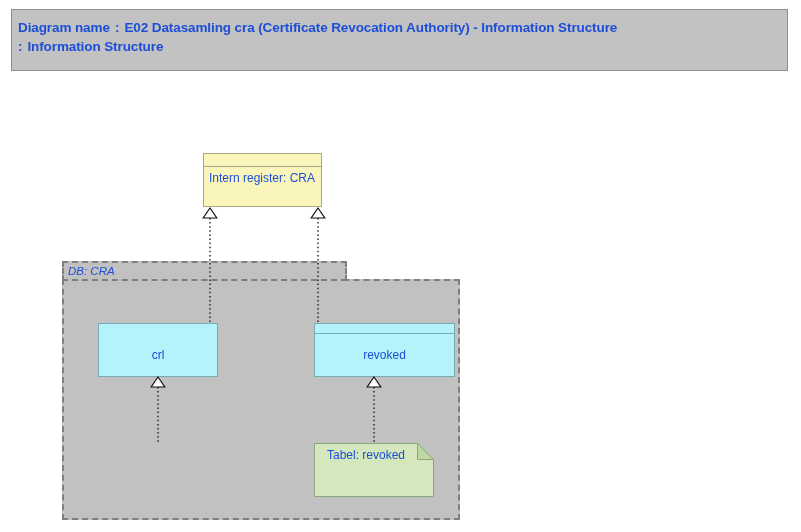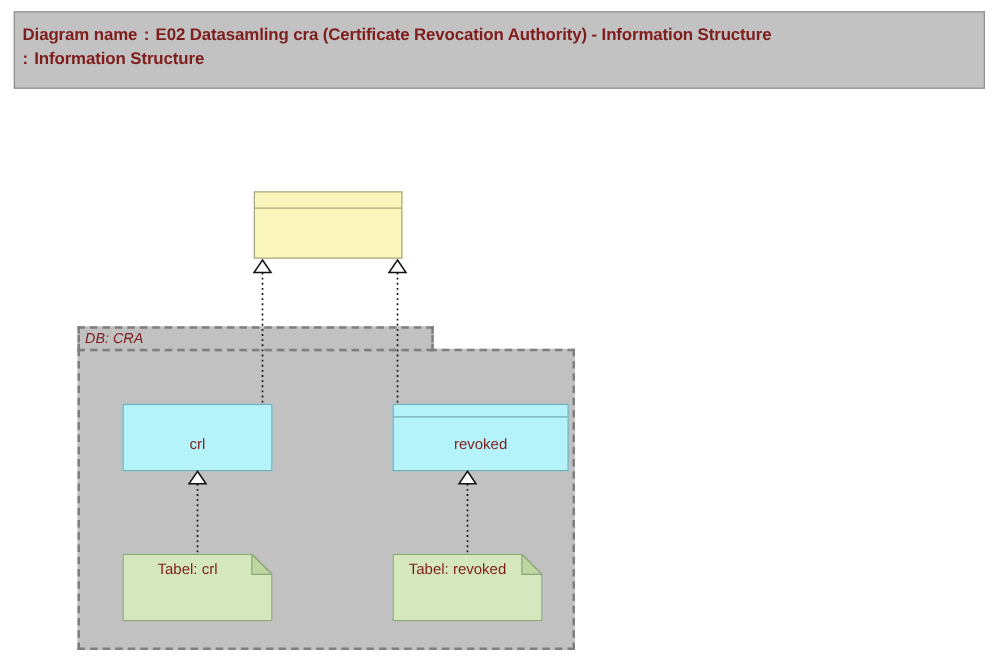--- a/index.html
+++ b/index.html
@@ -1,18 +1,18 @@
 <!DOCTYPE html>
 <html style="--header-fill: #c2c2c2; --header-border: #8f8f8f; --group-fill: #c1c1c1; --group-border: #7f7f7f; --register-fill: #faf6bb; --register-border: #a9a682; --table-fill: #b3f3f9; --table-border: #79abb4; --note-fill: #d4e7bd; --note-border: #8aa878; --note-fold: #bdd6a2; --arrow: #111111; --arrowhead-fill: #ffffff;"><head>
 <meta charset="utf-8">
 <style>
   html,body{margin:0;padding:0;background:#fff;}
   .canvas{
     position:relative;width:801px;height:532px;background:#ffffff;overflow:hidden;
-    font-family:"Liberation Sans",sans-serif;color:#7f1d1d;
+    font-family:"Liberation Sans",sans-serif;color:#1d4ed8;
   }
   
   .header{
     position:absolute;left:11px;top:9px;width:777px;height:62px;box-sizing:border-box;
     background:var(--header-fill,#c2c2c2);border:1px solid var(--header-border,#8f8f8f);
     padding:8px 6px 0 6px;
   }
   .hline{display:flex;font-weight:bold;font-size:13.5px;line-height:19px;letter-spacing:-0.1px;white-space:nowrap;}
   .hlabel{width:97px;flex:0 0 97px;}
   .hsep{margin-right:5px;}
@@ -75,39 +75,33 @@
     </div>
   </div>
 
   <div class="group-body"></div>
   <div class="group-tab">
     <span>DB: CRA</span>
   </div>
 
   <div class="bo node-register">
     <div class="bar"></div>
+    <div class="bo-label">Intern register: CRA</div>
   </div>
 
   <div class="bo node-table node-crl">
     <div class="bar"></div>
     <div class="bo-label">crl</div>
   </div>
 
   <div class="bo node-table node-revoked">
     <div class="bar"></div>
     <div class="bo-label">revoked</div>
   </div>
 
-  <div class="note note-crl">
-    <svg width="120" height="54" viewBox="0 0 120 54">
-      <path d="M0.5,0.5 H103.5 L119.5,16.5 V53.5 H0.5 Z" style="fill:var(--note-fill,#d4e7bd);stroke:var(--note-border,#8aa878);stroke-width:1"></path>
-      <path d="M103.5,0.5 L119.5,16.5 H103.5 Z" style="fill:var(--note-fold,#bdd6a2);stroke:var(--note-border,#8aa878);stroke-width:1"></path>
-    </svg>
-    <div class="note-label">Tabel: crl</div>
-  </div>
 
   <div class="note note-revoked">
     <svg width="120" height="54" viewBox="0 0 120 54">
       <path d="M0.5,0.5 H103.5 L119.5,16.5 V53.5 H0.5 Z" style="fill:var(--note-fill,#d4e7bd);stroke:var(--note-border,#8aa878);stroke-width:1"></path>
       <path d="M103.5,0.5 L119.5,16.5 H103.5 Z" style="fill:var(--note-fold,#bdd6a2);stroke:var(--note-border,#8aa878);stroke-width:1"></path>
     </svg>
     <div class="note-label">Tabel: revoked</div>
   </div>
 
   <svg class="arrows" width="801" height="532" viewBox="0 0 801 532">

